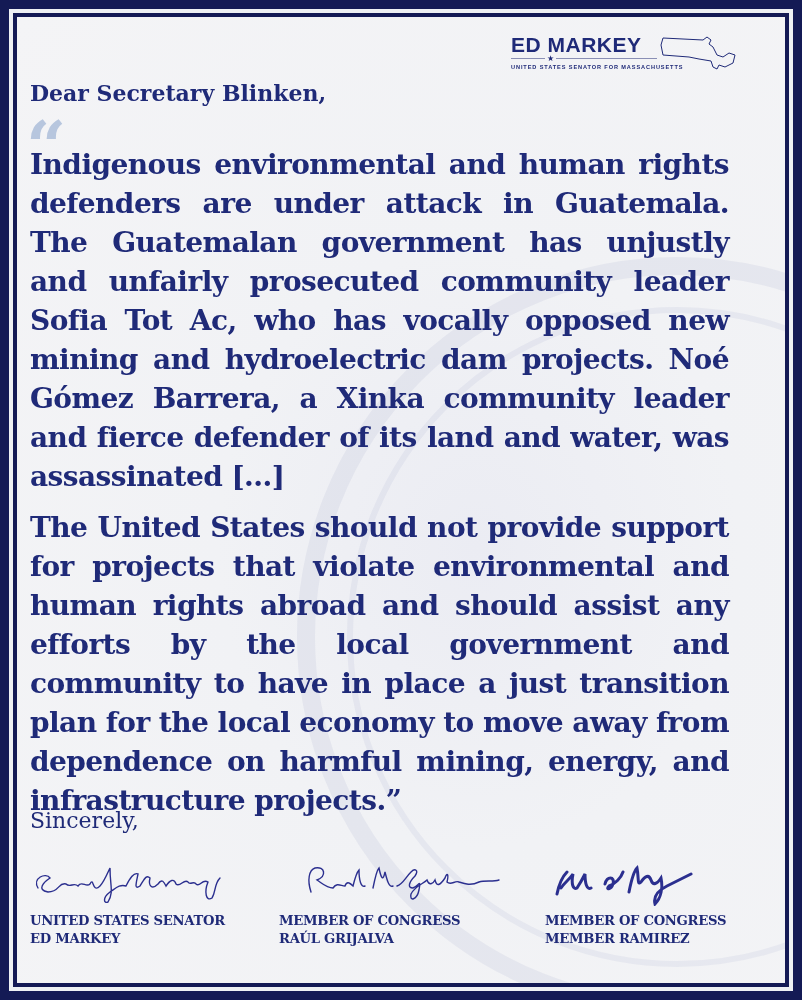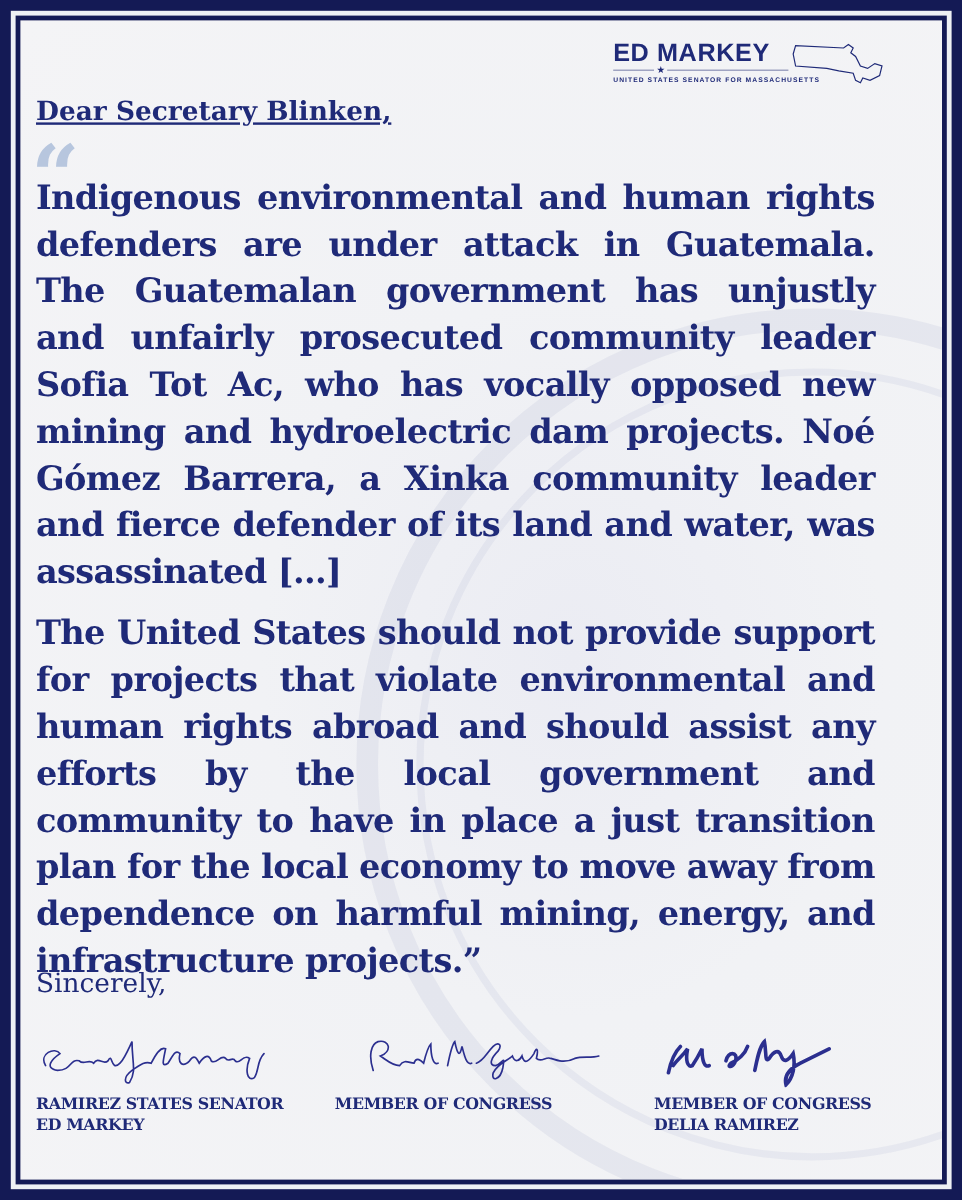--- a/index.html
+++ b/index.html
@@ -47,21 +47,21 @@
     position:absolute; left:36px; top:21px; font-size:8px; color:#1f2a78;
     background:#f3f3f6; padding:0 2px; font-family:"DejaVu Sans", sans-serif;
   }
   .logo-tag {
     position:absolute; left:2px; top:31px; font-family:"Liberation Sans", sans-serif;
     font-weight:bold; font-size:5.6px; color:#1f2a78; letter-spacing:0.9px; white-space:nowrap;
   }
   .logo-map { position:absolute; left:150px; top:2px; width:80px; height:44px; }
   .salutation {
     position:absolute; left:30px; top:80px;
-    font-weight:bold; font-size:22px; color:#1f2a78;text-decoration:underline;
+    font-weight:bold; font-size:22px; color:#1f2a78;
   }
   .quote-mark {
     position:absolute; left:26px; top:112px;
     font-family:"DejaVu Serif", serif; font-weight:bold; font-size:70px; line-height:1;
     color:#b7c6de;
   }
   .para {
     position:absolute; left:30px; width:699px;
     font-weight:bold; font-size:28px; line-height:39px; color:#1f2a78;
     text-align:justify; letter-spacing:-0.55px; word-spacing:0px;
@@ -109,30 +109,31 @@
 
 <div class="para p1">Indigenous environmental and human rights defenders are under attack in Guatemala. The Guatemalan government has unjustly and unfairly prosecuted community leader Sofia Tot Ac, who has vocally opposed new mining and hydroelectric dam projects. Noé Gómez Barrera, a Xinka community leader and fierce defender of its land and water, was assassinated [...]</div>
 <div class="para p2">The United States should not provide support for projects that violate environmental and human rights abroad and should assist any efforts by the local government and community to have in place a just transition plan for the local economy to move away from dependence on harmful mining, energy, and infrastructure projects.”</div>
 
 <div class="closing">Sincerely,</div>
 
 <div class="sig-block sb1">
   <svg class="sig-img" width="230" height="48" viewBox="0 0 230 48">
     <path d="M8 30 C2 20 16 14 20 20 C14 24 6 32 18 34 C30 34 28 24 36 26 C40 30 44 24 48 28 C52 22 56 30 60 26 C64 18 62 36 70 28 C74 24 78 14 80 10 C80 28 84 34 78 44 C74 46 72 40 80 34 C86 30 90 26 96 28 C100 20 104 14 108 16 C106 26 104 32 110 28 C114 22 116 16 120 20 C118 28 122 32 128 26 C132 20 134 24 136 28 C140 22 144 20 146 26 C150 30 154 20 158 24 C160 28 164 22 166 26 C170 30 172 20 178 24 C174 34 176 44 182 40 C186 34 184 26 190 20" fill="none" stroke="#2b2f8f" stroke-width="1.4" stroke-linecap="round"></path>
   </svg>
-  <div class="sig-title">RAMIREZ STATES SENATOR</div>
+  <div class="sig-title">UNITED STATES SENATOR</div>
   <div class="sig-name">ED MARKEY</div>
 </div>
 
 <div class="sig-block sb2">
   <svg class="sig-img" width="240" height="48" viewBox="0 0 240 48">
     <path d="M32 34 C28 22 30 12 36 10 C46 8 48 18 38 22 C44 26 48 30 54 30 C58 24 62 28 66 28 C68 22 72 26 74 28 C76 20 78 14 80 12 C80 22 82 30 86 28 M94 30 C96 20 98 12 100 10 C102 20 104 24 106 14 C108 22 110 30 114 28 M118 28 C124 26 126 20 132 14 C136 10 140 12 136 18 C130 24 128 30 134 30 C140 28 142 20 140 32 C138 42 130 44 132 36 C136 28 144 26 148 22 C150 28 154 26 156 22 C158 30 162 26 166 20 C168 14 170 16 168 24 C172 28 176 22 180 24 C186 26 192 28 200 24 C206 22 214 24 220 22" fill="none" stroke="#2b2f8f" stroke-width="1.4" stroke-linecap="round"></path>
   </svg>
   <div class="sig-title">MEMBER OF CONGRESS</div>
+  <div class="sig-name">RAÚL GRIJALVA</div>
 </div>
 
 <div class="sig-block sb3">
   <svg class="sig-img" width="230" height="48" viewBox="0 0 230 48">
     <path d="M12 36 C14 26 18 18 22 14 M16 30 C20 24 24 22 28 16 C26 26 28 32 32 30 C36 24 38 20 40 16 C40 26 42 32 46 30 M60 26 C62 18 70 18 68 26 C66 32 60 32 64 28 C70 26 76 20 78 14 M84 34 C86 24 88 14 92 10 C94 20 92 28 96 24 C100 18 104 16 106 22 C108 28 112 26 116 20 C118 30 116 40 110 46 C108 38 114 32 122 28 C130 24 138 20 146 16" fill="none" stroke="#2b2f8f" stroke-width="3" stroke-linecap="round"></path>
   </svg>
   <div class="sig-title">MEMBER OF CONGRESS</div>
-  <div class="sig-name">DELIA RAMIREZ</div>
+  <div class="sig-name">MEMBER RAMIREZ</div>
 </div>
 
 </body></html>

